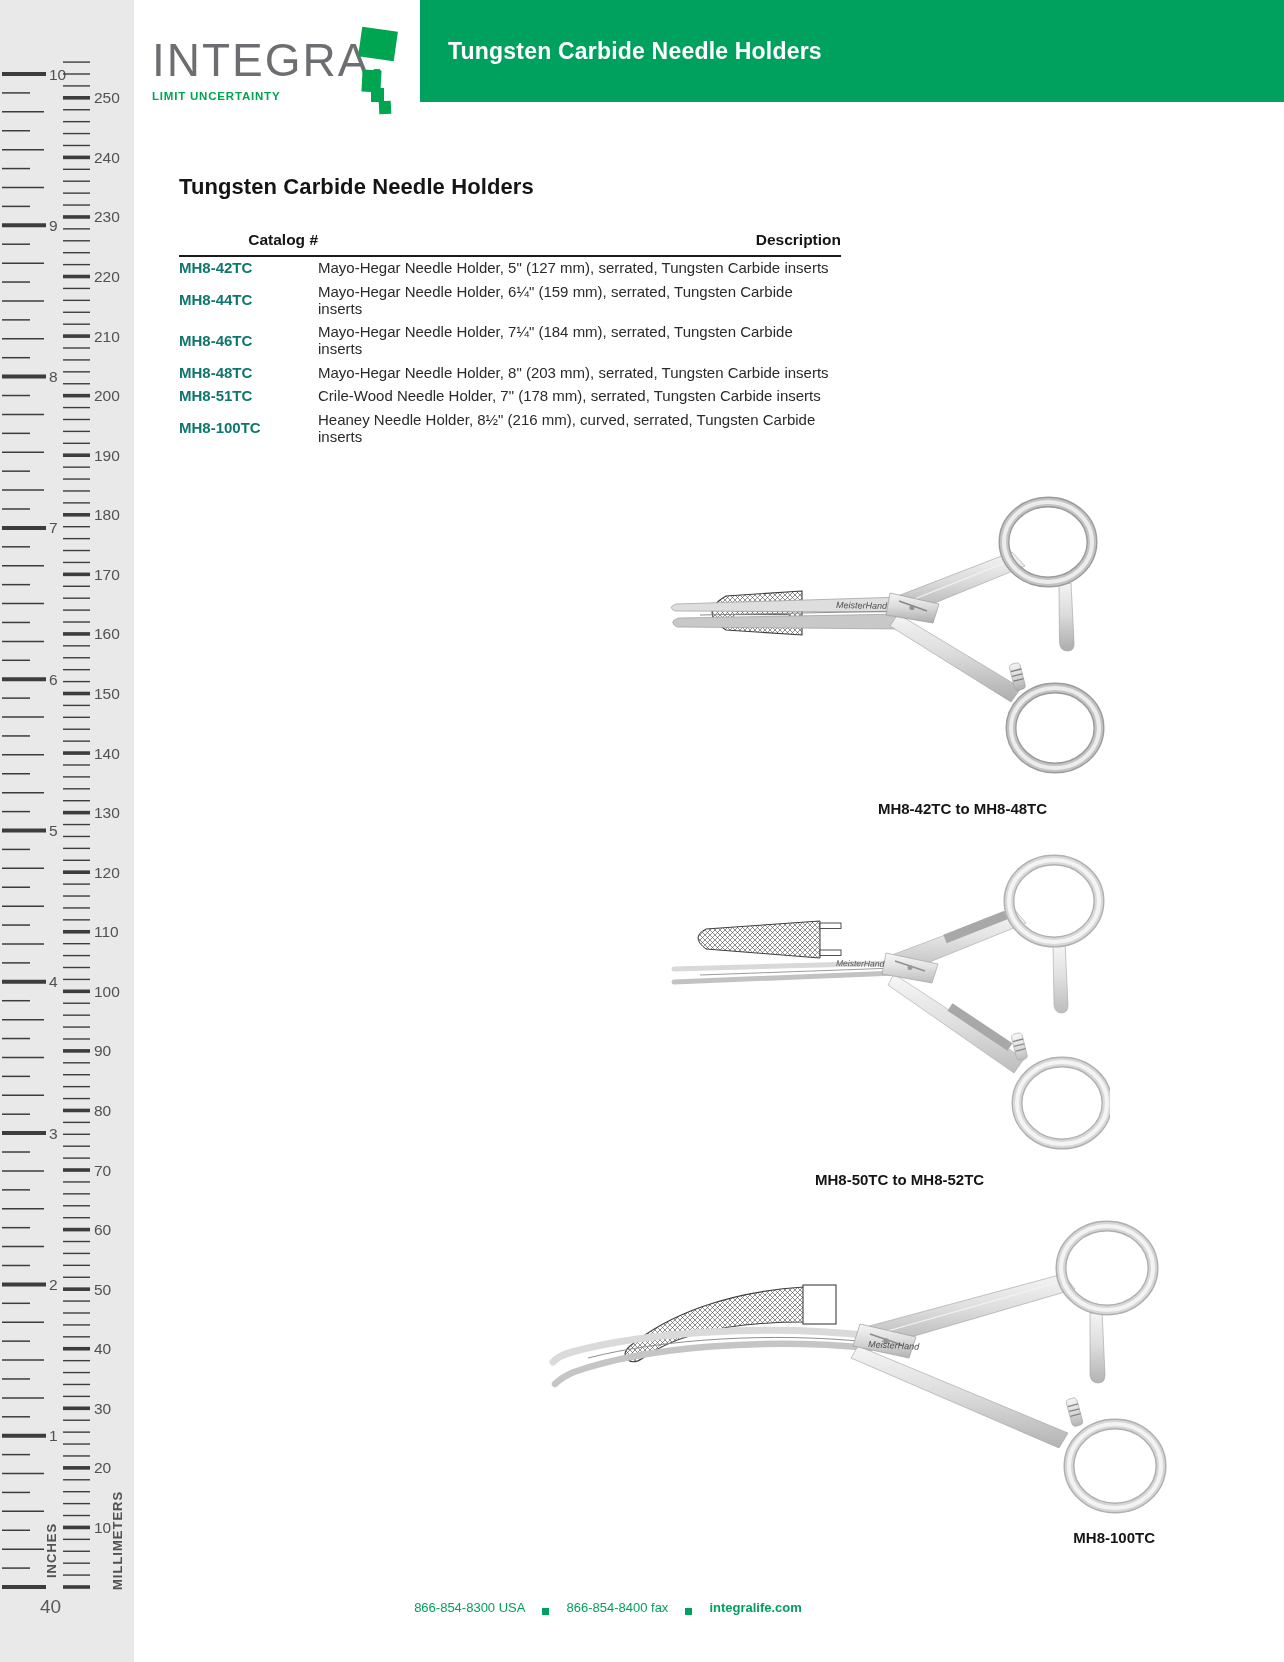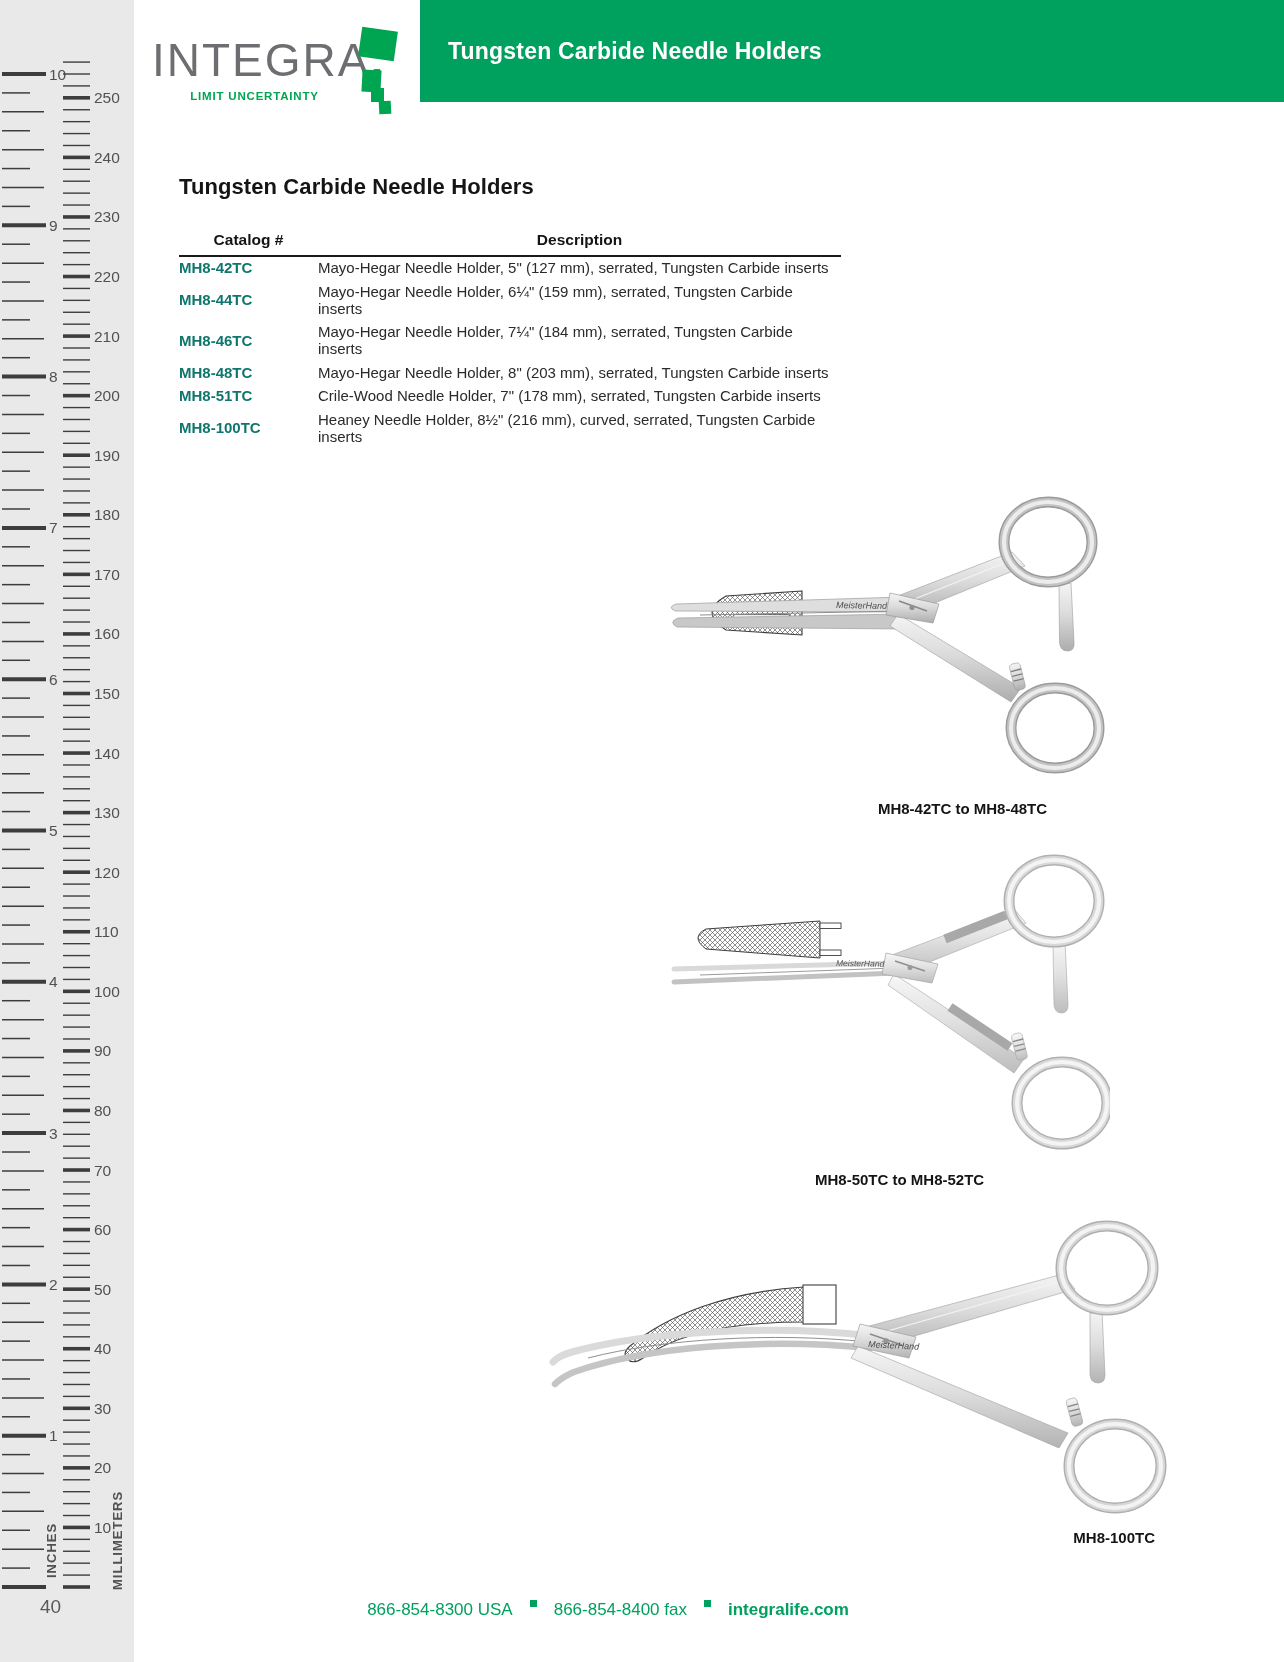--- a/index.html
+++ b/index.html
@@ -9,49 +9,49 @@
   *{margin:0;padding:0;box-sizing:border-box}
   html,body{width:1284px;height:1662px}
   body{position:relative;background:#fff;font-family:"Liberation Sans",sans-serif;color:var(--text);overflow:hidden}
   .abs{position:absolute}
 
   .ruler-strip{left:0;top:0;width:134px;height:1662px;background:var(--ruler-bg)}
   .page-number{left:40px;top:1596px;font-size:19px;color:#58595b}
 
   .logo-wordmark{left:152px;top:33px;font-size:46px;letter-spacing:2px;color:var(--logo-gray);font-weight:400;white-space:nowrap}
   .logo-dot{color:var(--logo-green);font-weight:700}
-  .logo-tagline{left:152px;top:90px;width:205px;text-align:center;font-size:11.5px;font-weight:700;color:var(--logo-green);letter-spacing:.8px;white-space:nowrap}
+  .logo-tagline{left:152px;top:90px;width:205px;text-align:left;font-size:11.5px;font-weight:700;color:var(--logo-green);letter-spacing:.8px;white-space:nowrap}
   .logo-square{position:absolute;background:var(--logo-green)}
   .sq1{left:360px;top:29px;width:36px;height:30px;transform:rotate(8deg)}
   .sq2{left:362px;top:70px;width:19px;height:22px;transform:rotate(3deg)}
   .sq3{left:371px;top:88px;width:13px;height:14px}
   .sq4{left:379px;top:101px;width:12px;height:13px;transform:rotate(-3deg)}
 
   .header-bar{left:420px;top:0;width:864px;height:102px;background:var(--green)}
   .header-bar-title{padding-left:28px;line-height:102px;color:#fff;font-size:23px;font-weight:700;letter-spacing:.2px}
 
   .section-title{left:179px;top:174px;font-size:22px;font-weight:700;color:#151515;letter-spacing:.1px}
 
   .catalog-table{left:179px;top:231px;width:662px;border-collapse:collapse;font-size:15px}
-  .catalog-table th{text-align:center;font-weight:700;font-size:15.5px;padding:0 0 6px 0;color:#141414}
+  .catalog-table th{text-align:right;font-weight:700;font-size:15.5px;padding:0 0 6px 0;color:#141414}
   .catalog-table th.col-cat{width:139px}
   .catalog-table thead tr{border-bottom:2.6px solid #1b1b1b}
   .catalog-table td{padding:3.4px 0;color:#2a2a2a;line-height:16.8px}
   .catalog-table td.cat{font-weight:700;color:#0f766e}
 
   .product-svg{position:absolute}
   #inst1{left:640px;top:490px}
   #inst2{left:640px;top:835px}
   #inst3{left:530px;top:1190px}
   .product-caption{position:absolute;font-weight:700;font-size:15px;color:#141414;white-space:nowrap}
   .cap1{left:820px;top:800px;width:285px;text-align:center}
   .cap2{left:815px;top:1171px;width:285px;text-align:left}
   .cap3{left:870px;top:1529px;width:285px;text-align:right}
 
-  .footer{left:134px;top:1600px;width:948px;display:flex;justify-content:center;align-items:flex-start;gap:17px;color:var(--green);font-size:17px}
+  .footer{left:134px;top:1600px;width:948px;display:flex;justify-content:center;align-items:flex-end;gap:17px;color:var(--green);font-size:13px}
   .footer .site{font-weight:700}
   .bullet{width:7px;height:7px;background:var(--green);flex:none}
 </style>
 </head>
 <body>
 
 <div class="abs ruler-strip">
   <svg id="ruler-svg" width="134" height="1662" viewBox="0 0 134 1662">
       <line x1="2" y1="1587" x2="46" y2="1587" stroke="#3d3d3f" stroke-width="4"></line>
       <line x1="2" y1="1568.0875" x2="30" y2="1568.0875" stroke="#3d3d3f" stroke-width="1.5"></line>

